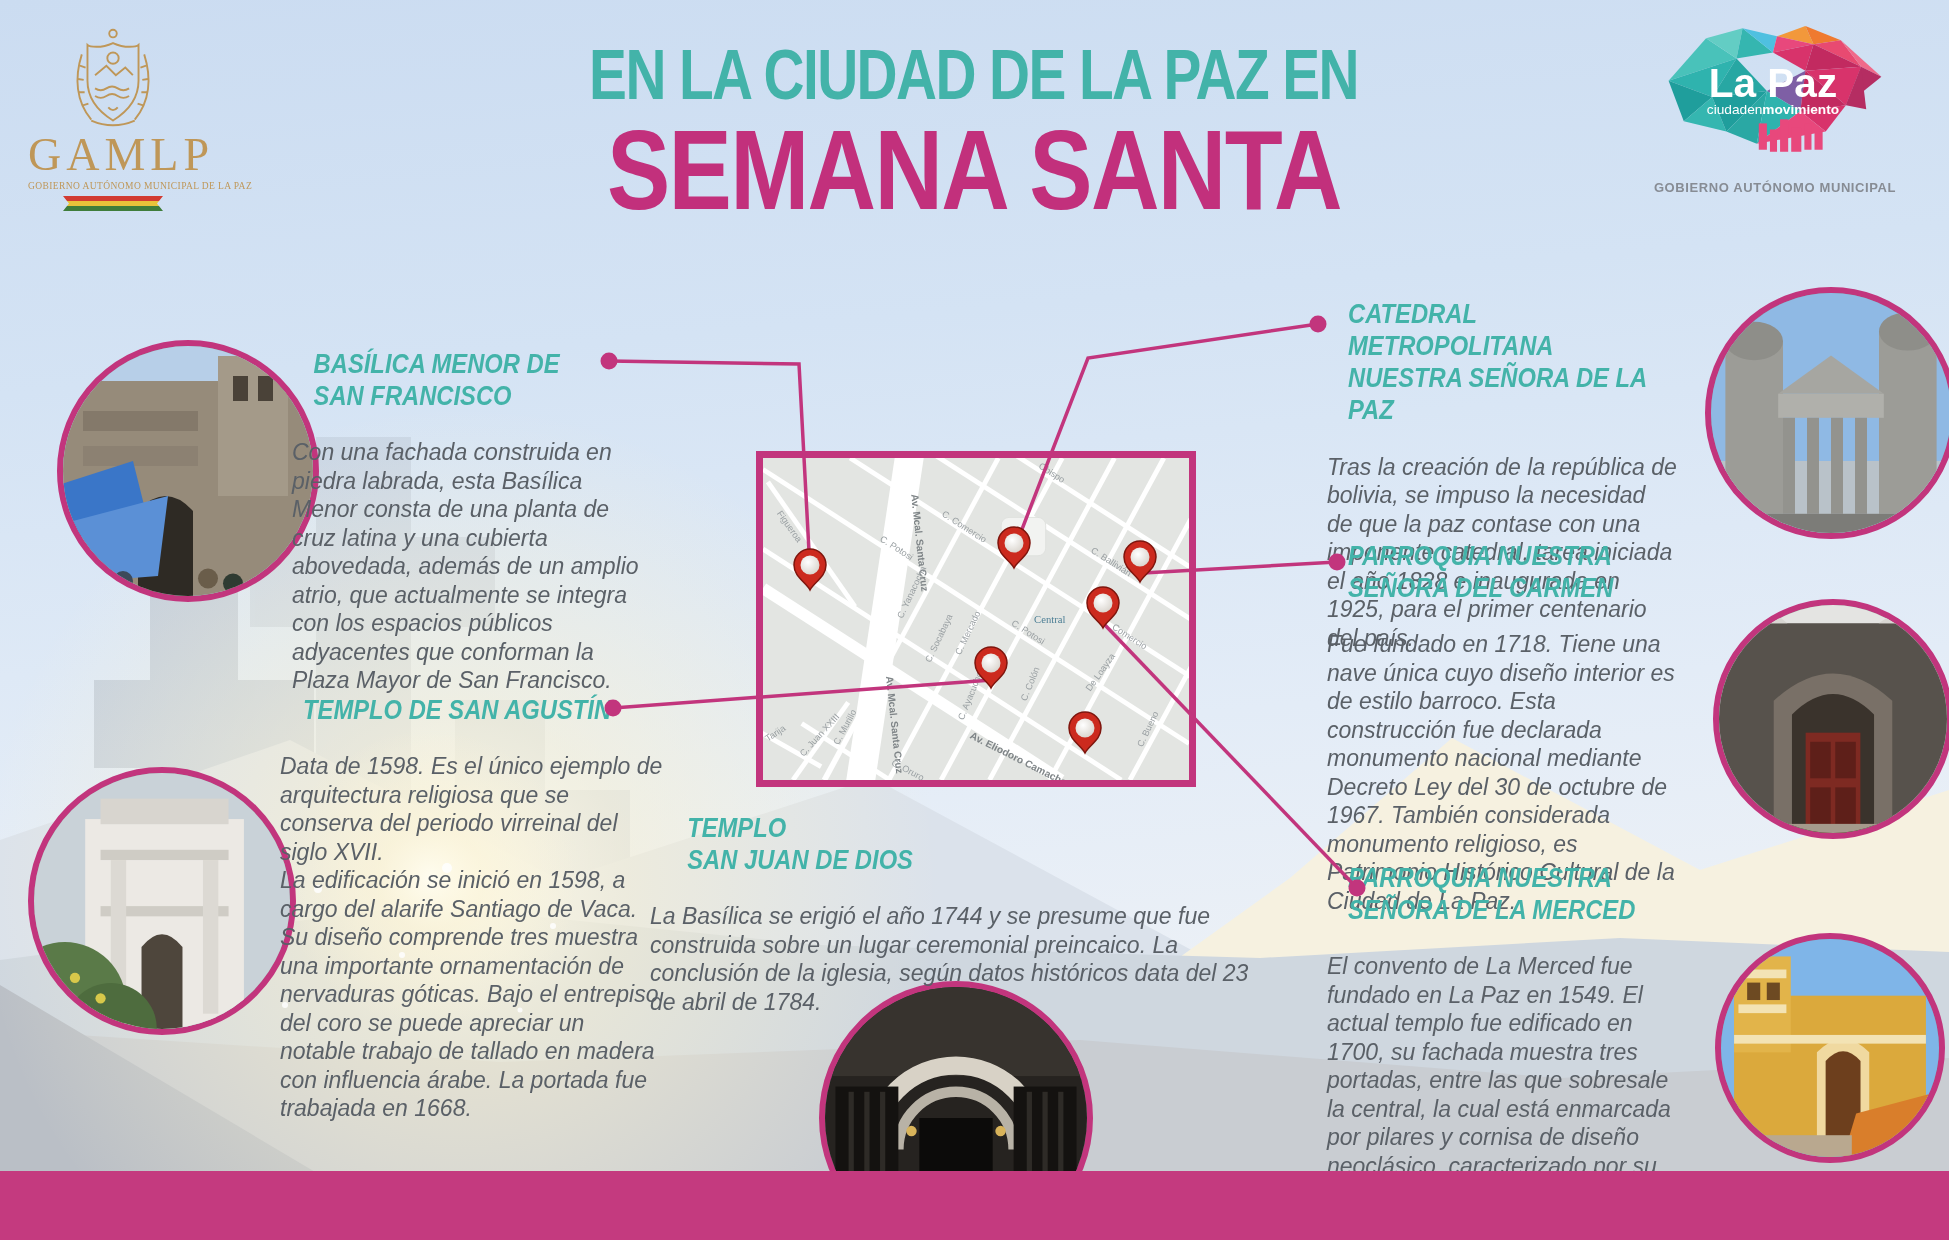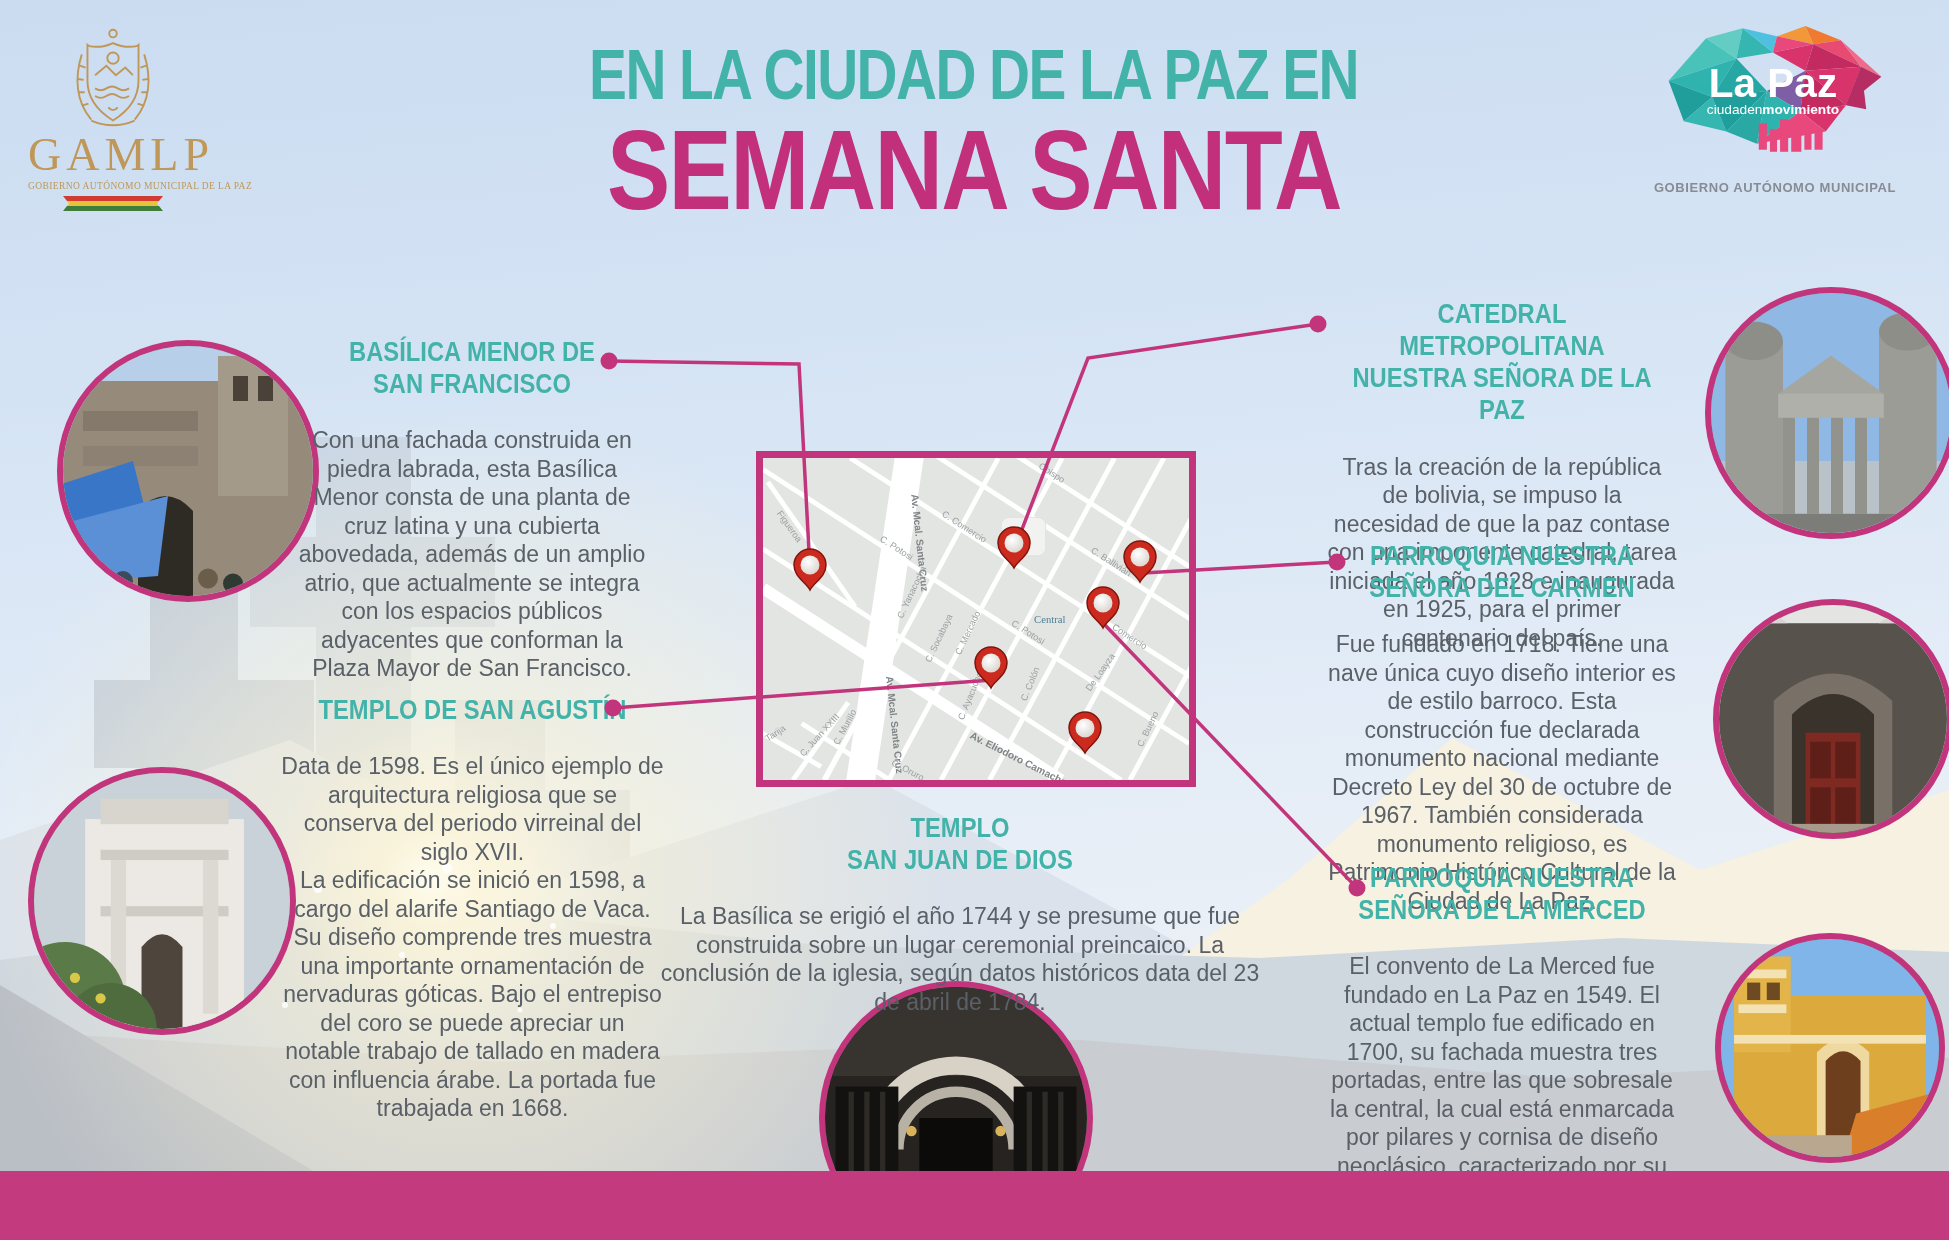--- a/index.html
+++ b/index.html
@@ -16,25 +16,25 @@
     clip-path:polygon(0 0,100% 0,94% 50%,100% 100%,0 100%,6% 50%);}
   .gamlp .ribbon i{flex:1;display:block;}
   .title{position:absolute;left:474px;top:30px;width:1000px;text-align:center;z-index:20;line-height:1;}
   .title span{display:inline-block;transform:scaleX(.8);transform-origin:center;font-weight:bold;letter-spacing:-2px;white-space:nowrap;}
   .title .t1 span{font-size:80px;color:#c2307c;}
   .title .t2 span{font-size:71px;color:#43b3a9;margin-top:9px;}
   .title .t3 span{font-size:113px;color:#c2307c;transform:scaleX(.84);margin-top:4px;}
   .lapaz{position:absolute;left:1652px;top:18px;width:246px;text-align:center;z-index:20;}
   .lapaz .caption{font-size:13px;font-weight:bold;color:#878c94;letter-spacing:.6px;margin-top:6px;white-space:nowrap;}
   
-  .church{position:absolute;text-align:center;color:#5a6067;z-index:20;}
+  .church{position:absolute;text-align:left;color:#5a6067;z-index:20;font-style:italic;}
   .church h3{margin:0;color:#43b3a9;font-weight:bold;font-size:27px;line-height:1.19;
     transform:scaleX(.88);transform-origin:center;letter-spacing:0;}
   .church .body{font-size:23px;line-height:1.24;margin-top:26px;white-space:pre-line;}
-  #b-sanfrancisco{left:292px;top:336px;width:360px;}
+  #b-sanfrancisco{left:292px;top:348px;width:360px;}
   #b-sanagustin{left:280px;top:694px;width:385px;}
   #b-catedral{left:1327px;top:298px;width:350px;}
   #b-carmen{left:1327px;top:540px;width:350px;}
   #b-merced{left:1327px;top:862px;width:350px;}
   #b-sanjuan{left:650px;top:812px;width:620px;}
   
   .map{position:absolute;left:756px;top:451px;width:440px;height:336px;border:7px solid #c2357d;
     box-sizing:border-box;background:#e3e5e2;z-index:10;}
   .map svg{display:block;width:100%;height:100%;}
   .street{stroke:#ffffff;fill:none;}

